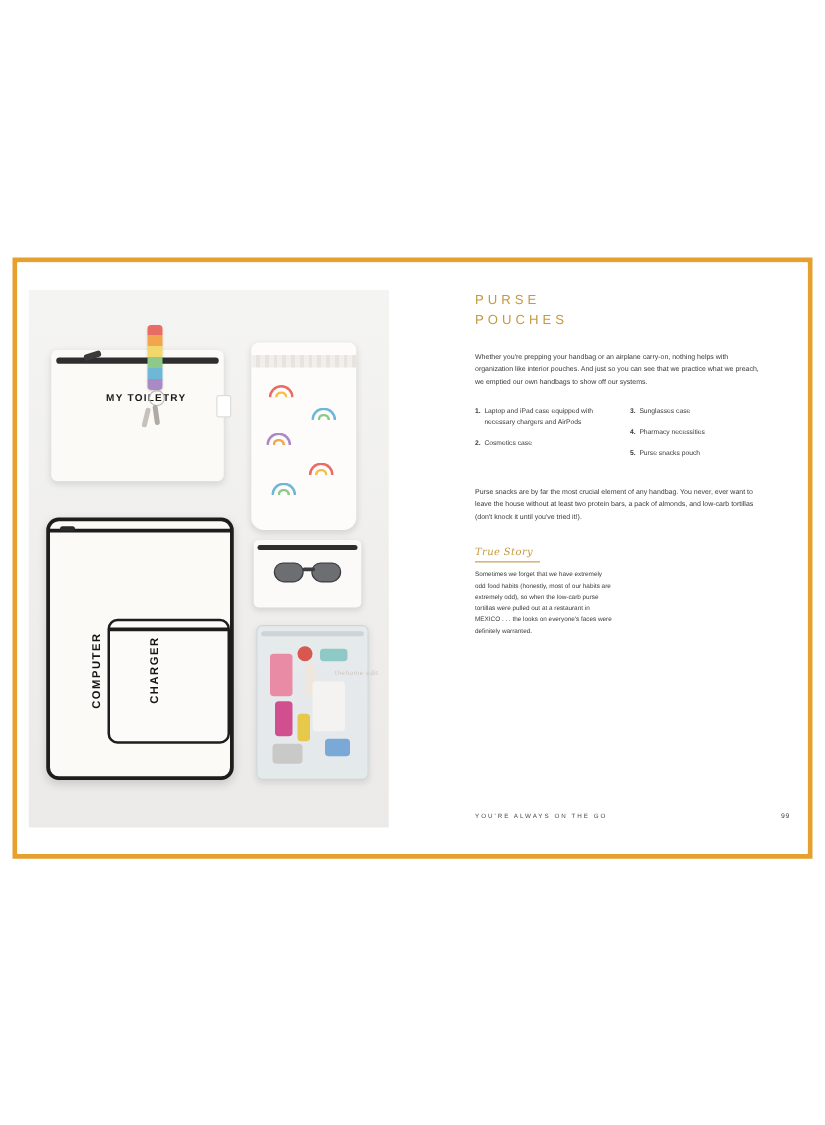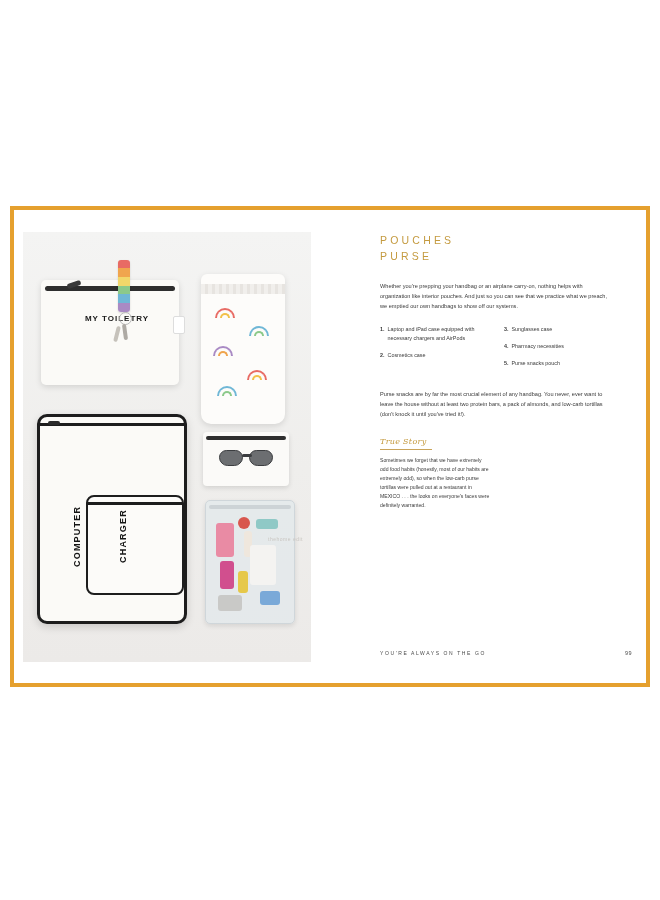--- a/index.html
+++ b/index.html
@@ -466,22 +466,22 @@
         <div class="it yel"></div>
         <div class="it blue"></div>
         <div class="it grey"></div>
       </div>
 
       <div class="watermark">thehome edit</div>
     </div>
 
     <div class="right-page">
       <div class="heading">
+        <div>PURSE</div>
         <div>POUCHES</div>
-        <div>PURSE</div>
       </div>
 
       <div class="intro">Whether you're prepping your handbag or an airplane carry-on, nothing helps with organization like interior pouches. And just so you can see that we practice what we preach, we emptied our own handbags to show off our systems.</div>
 
       <div class="two-col">
         <div class="col">
           <div class="li">
             <span class="num">1.</span>
             <span>Laptop and iPad case equipped with necessary chargers and AirPods</span>
           </div>

